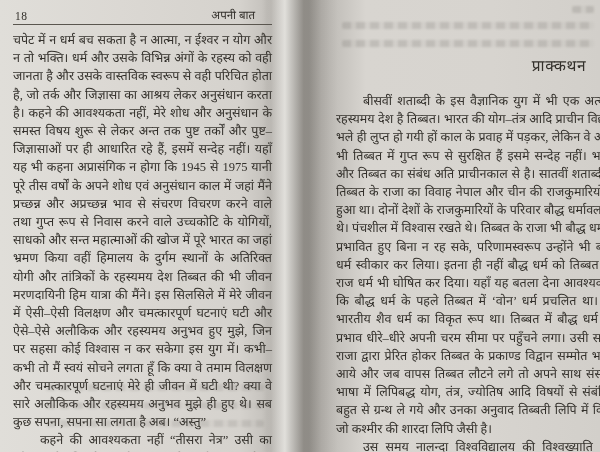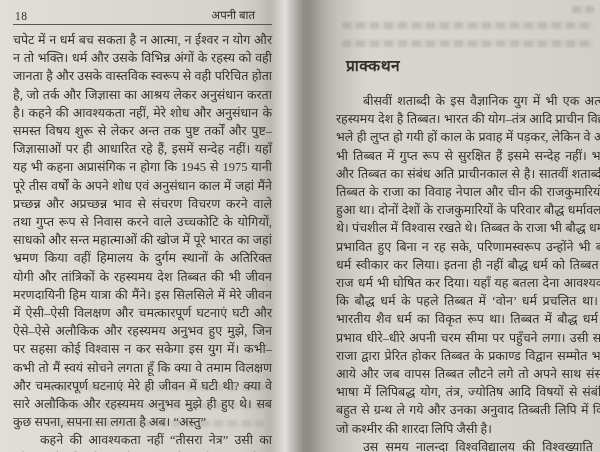--- a/index.html
+++ b/index.html
@@ -28,21 +28,21 @@
   .page-num { letter-spacing: 0.5px; }
 
   .body-text p {
     margin: 0; text-align: justify;
     font-size: 12.5px; line-height: 18.2px;
     text-indent: 0;
   }
   .body-text p.indented { text-indent: 27px; }
 
   .chapter-heading {
-    text-align: left; font-weight: bold; font-size: 15.5px;
+    text-align: right; font-weight: normal; font-size: 15.5px;
     margin: 50px 30px 16px 10px; letter-spacing: 0.5px;
   }
 
   
   .bleed { position: absolute; pointer-events: none; filter: blur(1.1px); }
   .bleed .bar {
     height: 7px; margin-bottom: 11px; border-radius: 2px;
     background: repeating-linear-gradient(90deg,
       rgba(110,106,100,0.22) 0 9px, rgba(110,106,100,0.05) 9px 14px);
   }

